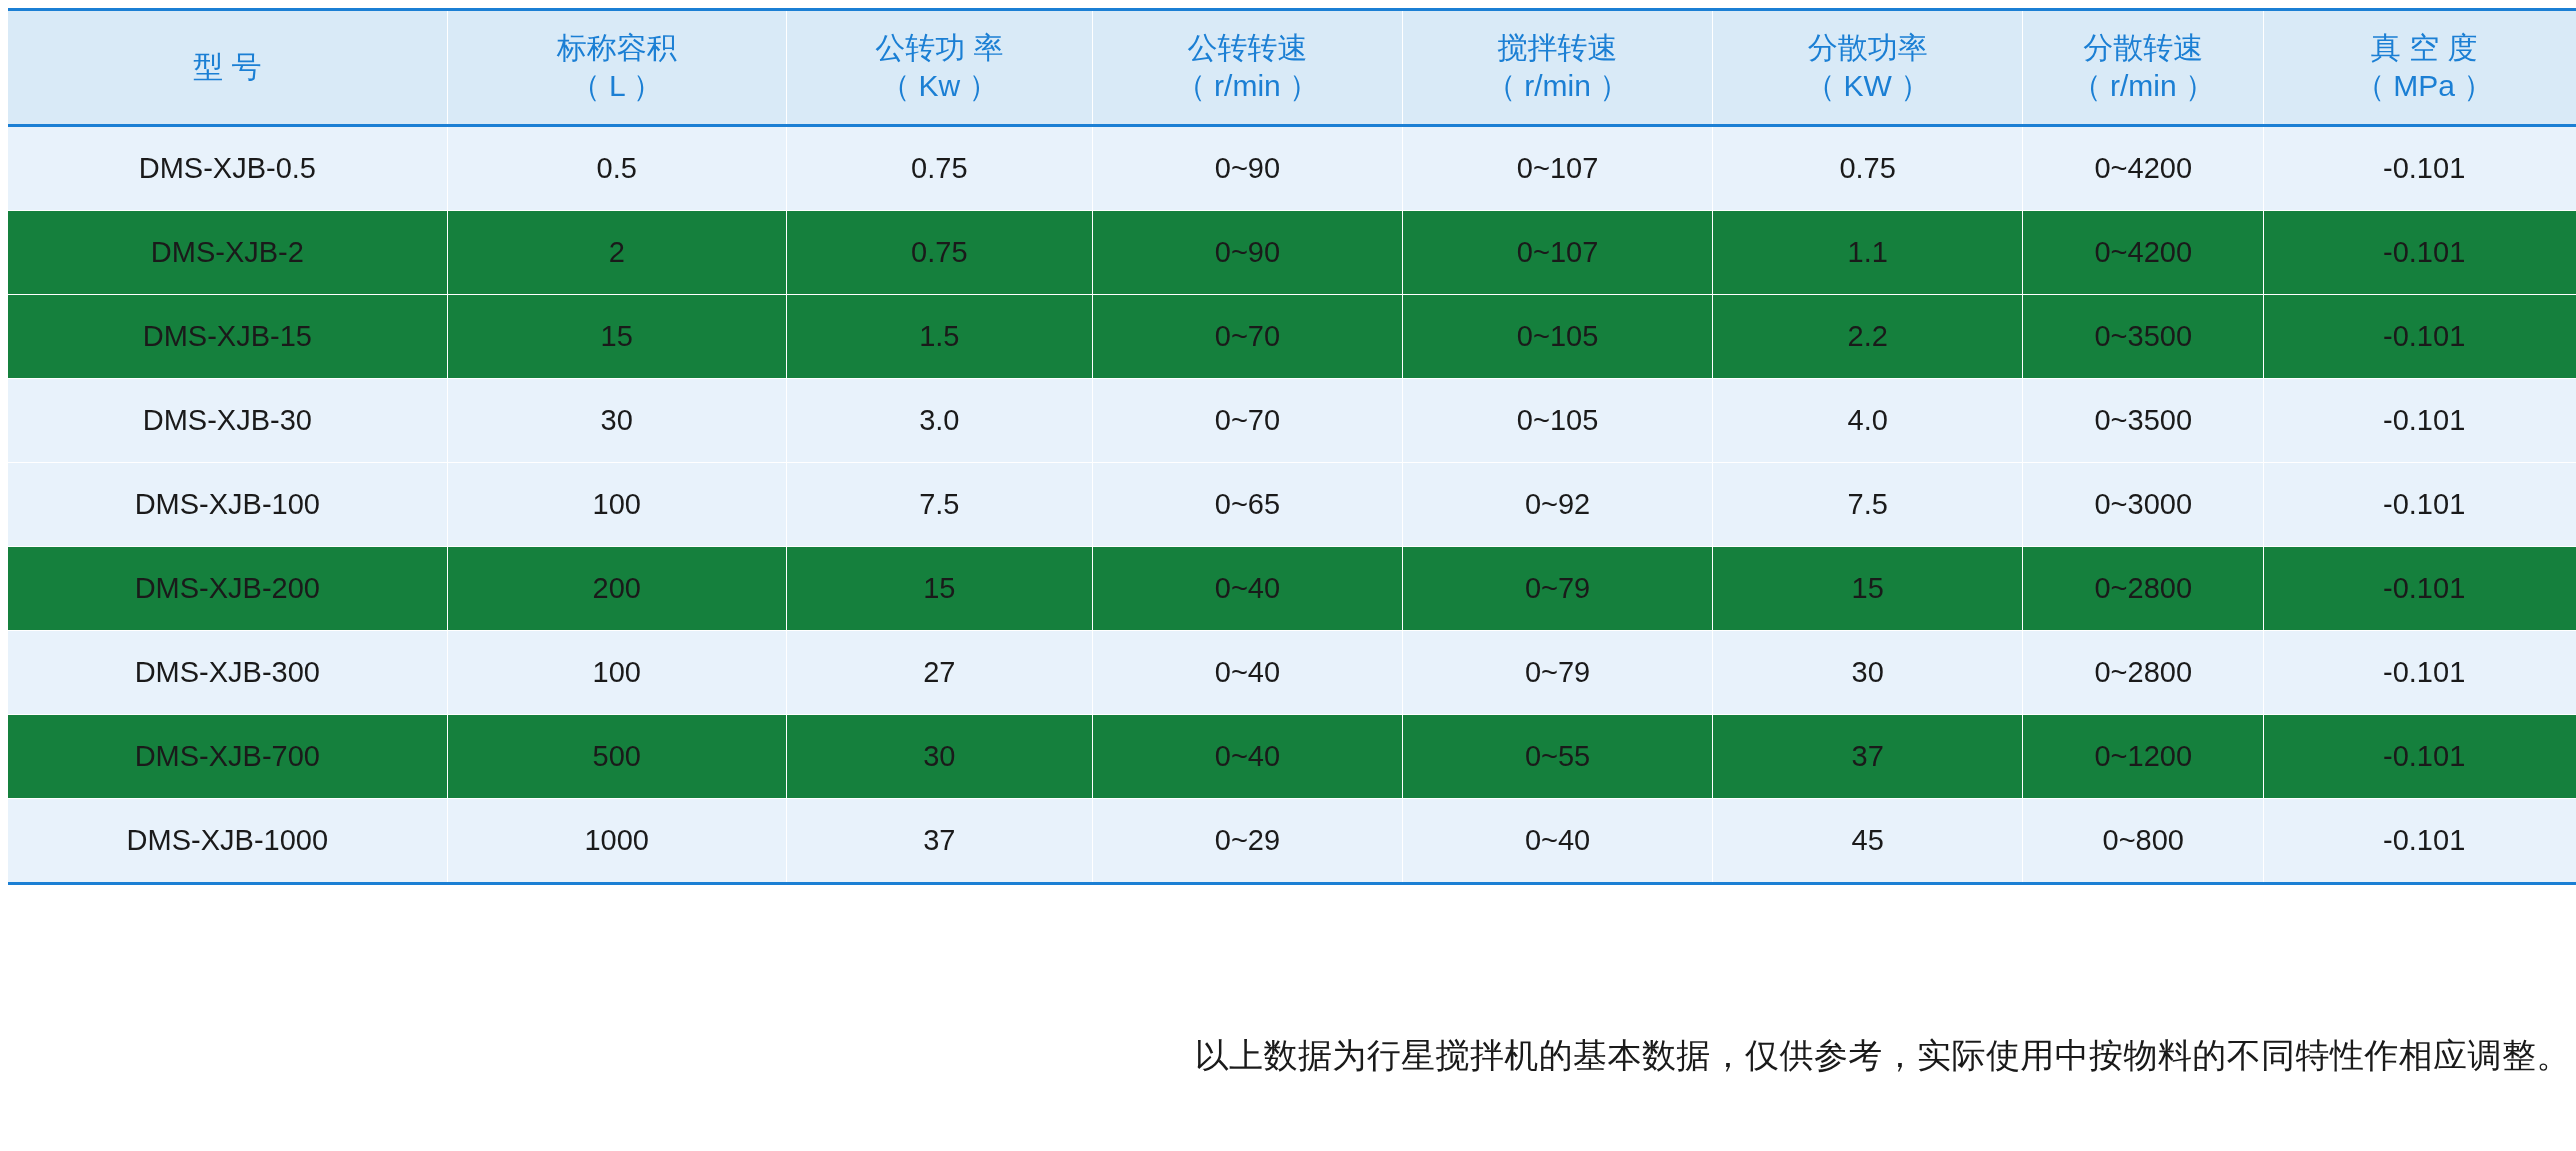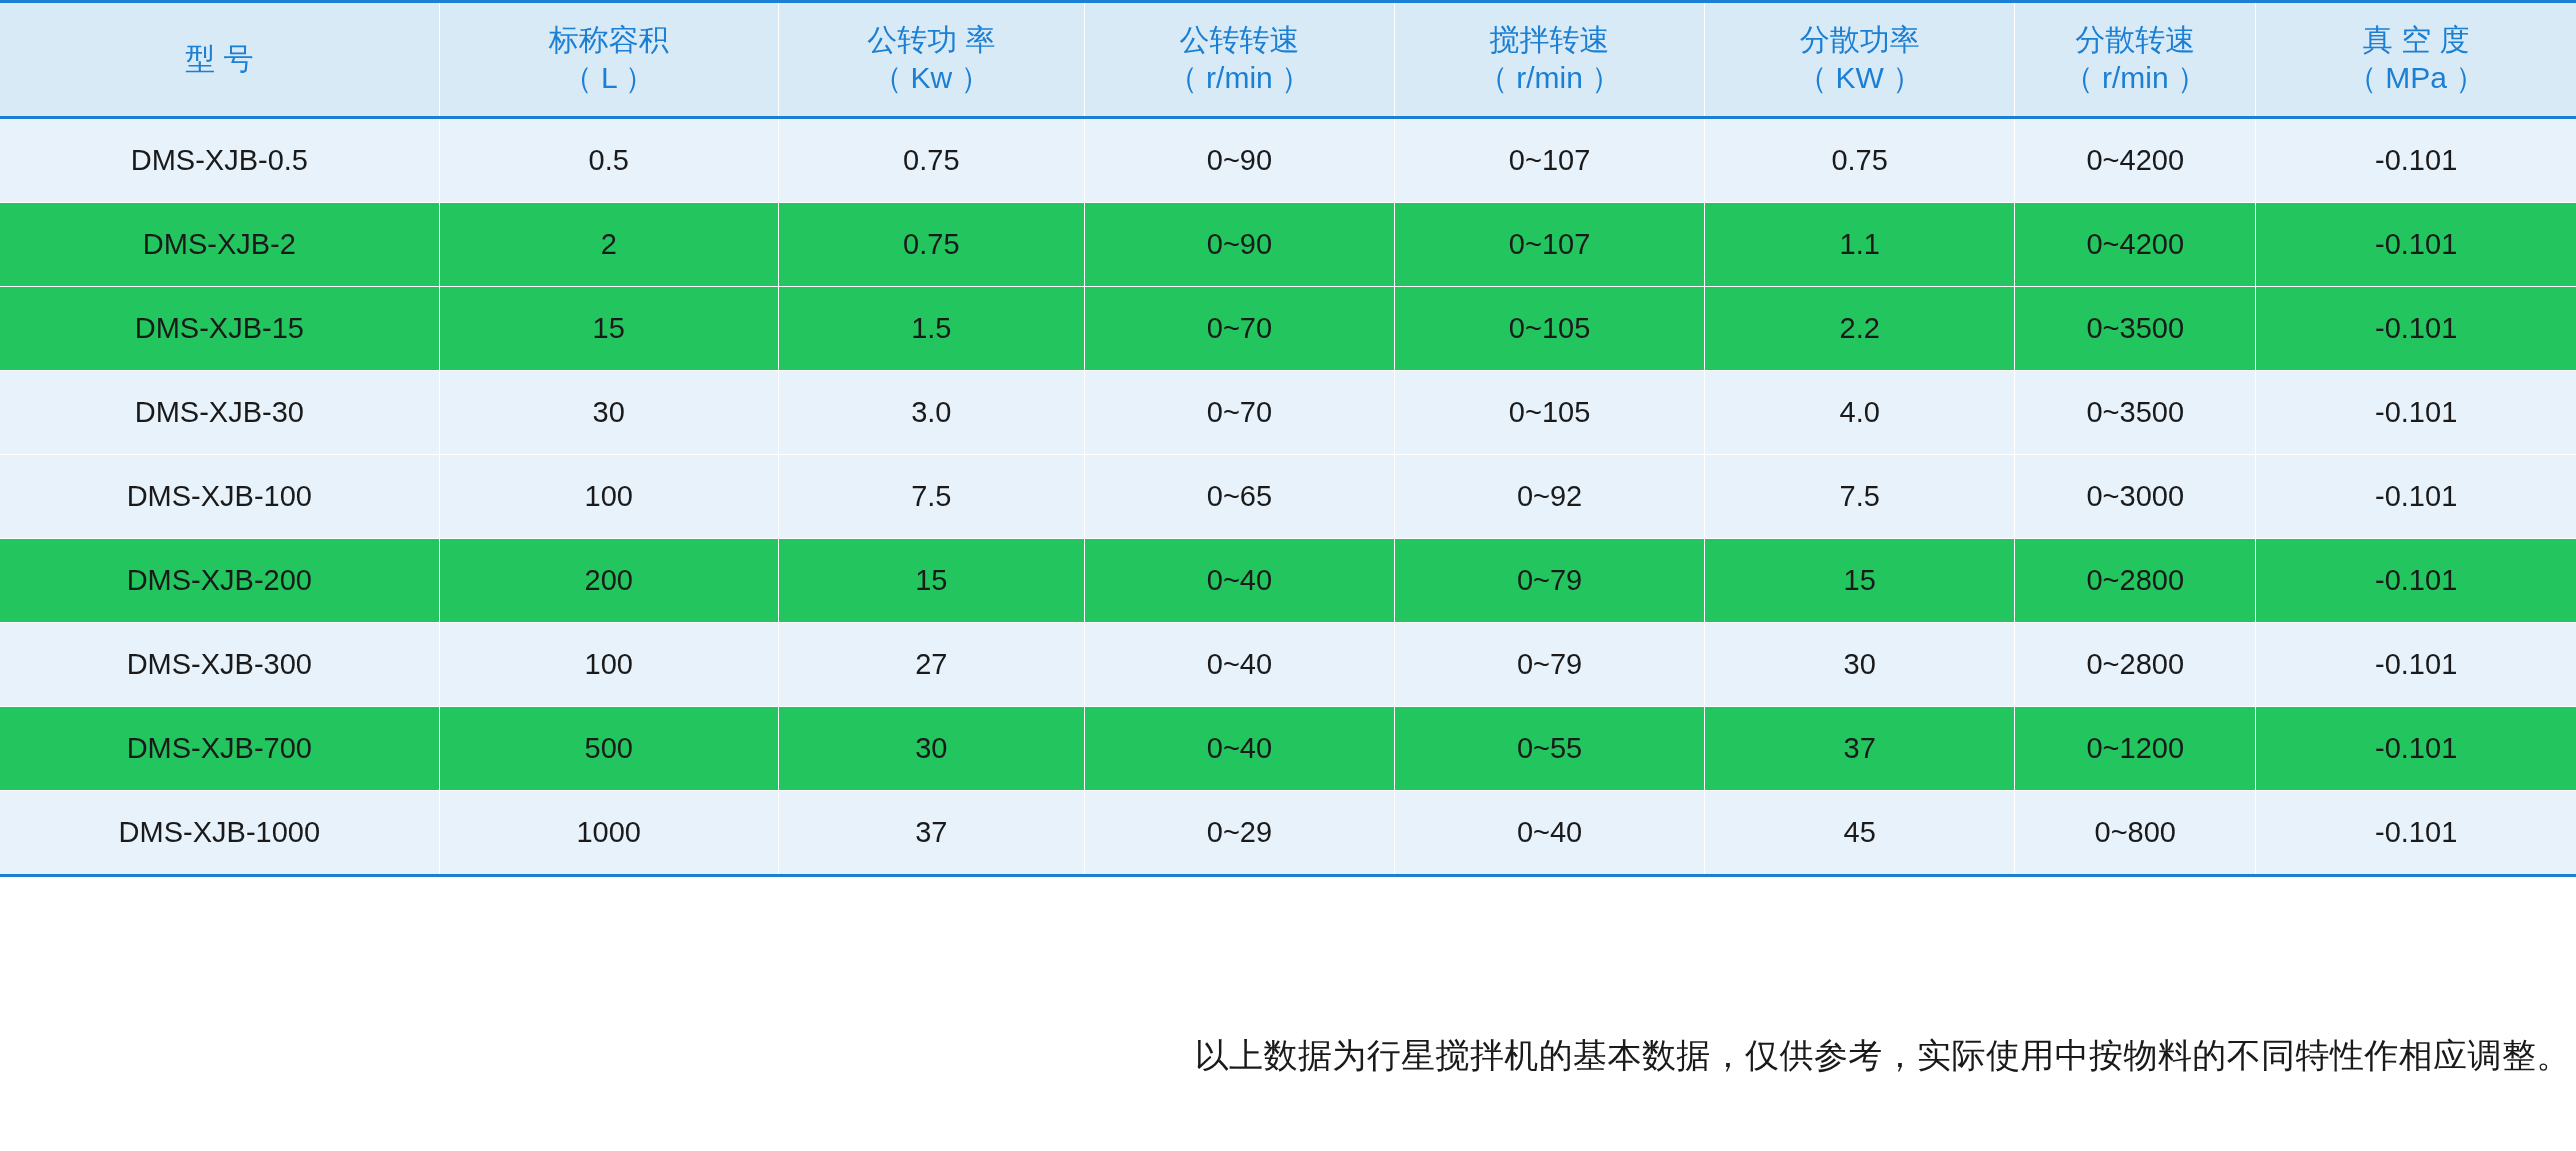--- a/index.html
+++ b/index.html
@@ -12,21 +12,21 @@
     height: 1152px;
     font-family: "Liberation Sans", sans-serif;
     color: #1a1a1a;
     overflow: hidden;
   }
   .sheet {
     position: relative;
     width: 2576px;
     height: 1088px;
     box-sizing: border-box;
-    padding: 0;
+    padding: 8px;
   }
   table.spec {
     border-collapse: collapse;
     width: 2576px;
     table-layout: fixed;
   }
   table.spec col.c0 { width: 439px; }
   table.spec col.c1 { width: 339px; }
   table.spec col.c2 { width: 306px; }
   table.spec col.c3 { width: 310px; }
@@ -63,21 +63,21 @@
     padding: 0 3.5px;
     border-bottom: 1.8px solid #ffffff;
     border-left: 1.8px solid #ffffff;
     border-right: 1.8px solid #ffffff;
     white-space: nowrap;
     color: #1a1a1a;
   }
   tbody td:first-child { border-left: none; }
   tbody td:last-child { border-right: none; }
   tbody tr.odd td { background: #e8f2fb; }
-  tbody tr.even td { background: #22c55e; }
+  tbody tr.even td { background: #15803d; }
   tbody tr.odd td.modelcell { background: #e8f2fb; }
   tbody tr:last-child td { border-bottom: 3.5px solid #1b7fd4; }
 
   td.modelcell {
     text-align: center;
   }
   .footnote {
     position: absolute;
     right: 5.3px;
     bottom: 9px;

